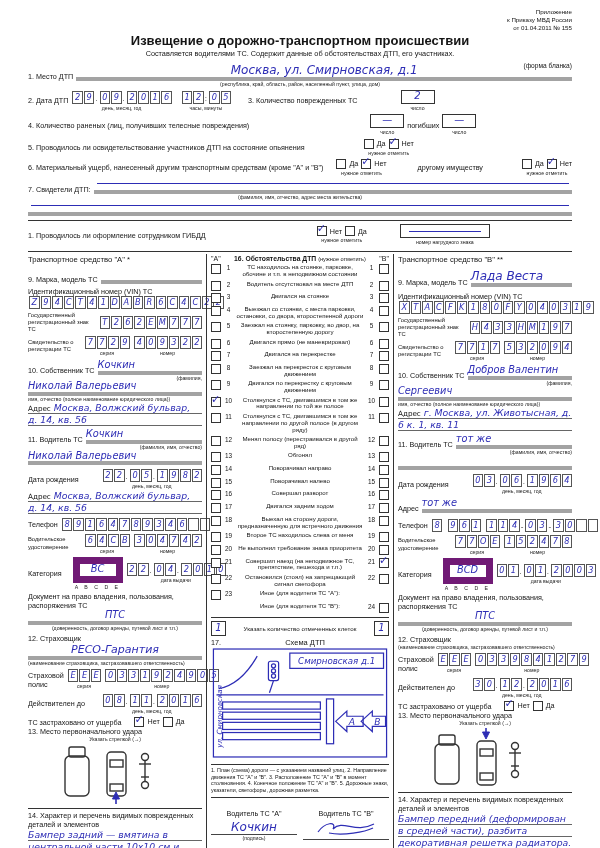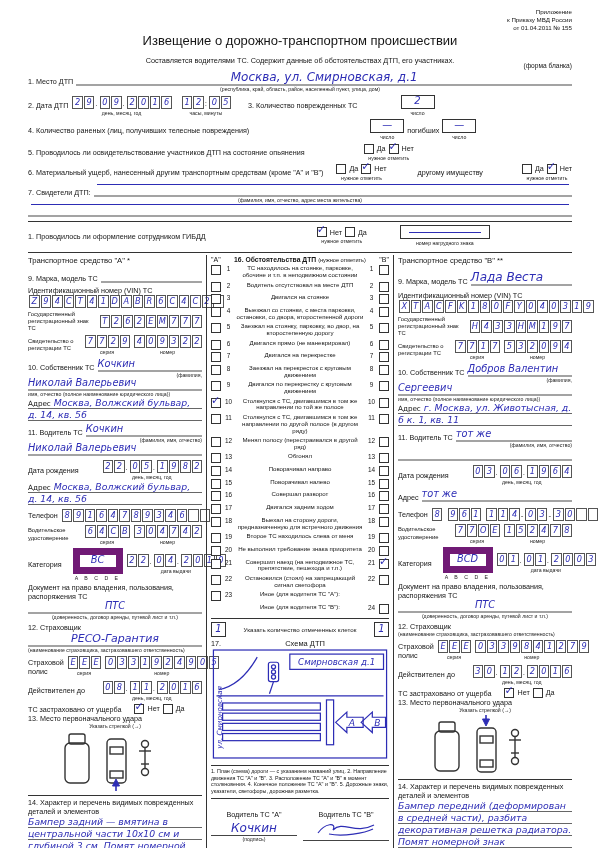--- a/index.html
+++ b/index.html
@@ -1,28 +1,28 @@
 <!DOCTYPE html>
 <html><head>
 <meta charset="utf-8">
 <style>
 html,body{margin:0;padding:0;background:#e8e8e8}
 .page{width:600px;height:848px;margin:0 auto;background:#fff;box-sizing:border-box;padding:8px 28px 0;font-family:"Liberation Sans","DejaVu Sans",sans-serif;color:#151515;position:relative;overflow:hidden}
 .annex{position:absolute;top:8px;right:28px;font-size:6.2px;line-height:1.3;text-align:right}
 .formnote{position:absolute;top:62px;right:28px;font-size:6.6px}
-.title{margin-top:25px;text-align:center;font-weight:normal;font-size:13px}
-.subtitle{text-align:center;font-size:7.3px;margin-top:8px}
+.title{margin-top:25px;text-align:center;font-weight:bold;font-size:13px}
+.subtitle{text-align:center;font-size:7.3px;margin-top:1px}
 .gen{margin-top:5px}
 .r{display:flex;align-items:flex-end;gap:3px;margin-top:3px}
 .rt{align-items:center}
 .lbl{font-size:7.2px;line-height:1.25}
 .sm{font-size:5.8px}
 .hint{font-size:5.2px;color:#222;line-height:1.2}
 .center{text-align:center}
-.uline{flex:1;min-height:11px;border-bottom:2px solid #a3a3a3;display:flex;align-items:flex-start}
+.uline{flex:1;min-height:11px;border-bottom:4px solid #a3a3a3;display:flex;align-items:center}
 .hw{font-family:"DejaVu Sans",sans-serif;font-style:italic;color:#2d2db5}
 .hw-lg{font-size:9.8px;line-height:1.05}
 .bx{display:flex;align-items:flex-end;flex-wrap:nowrap}
 .c{width:8.5px;height:11px;border:1px solid #555;font-size:8.2px;line-height:11px;text-align:center;margin-left:1px;flex:none}
 .sp{font-size:8px;margin:0 1px;line-height:11px;color:#333;font-style:normal}
 .cb{width:8px;height:8px;border:1px solid #333;display:inline-block;position:relative;flex:none;background:#fff}
 .cb.on::after{content:"✓";position:absolute;left:-1px;top:-5px;font-size:11px;color:#2d2db5;font-weight:700}
 .vbox{min-width:32px;height:12px;border:1px solid #333;text-align:center;font-size:10px;line-height:10px;flex:none}
 .wbox{min-width:88px}
 .bdash{flex:1;border-top:1.4px solid #2d2db5;margin:0 3px 3px}

